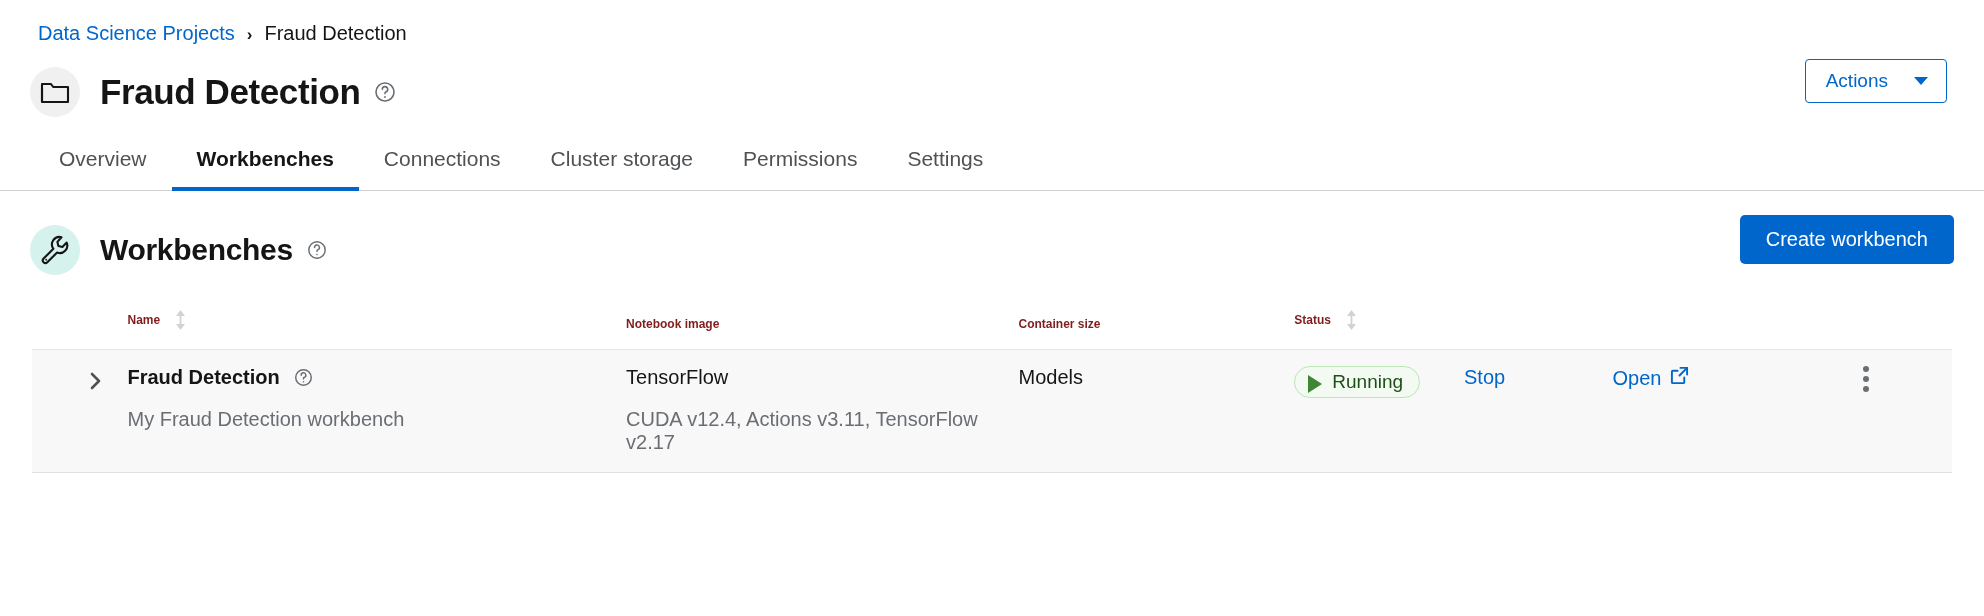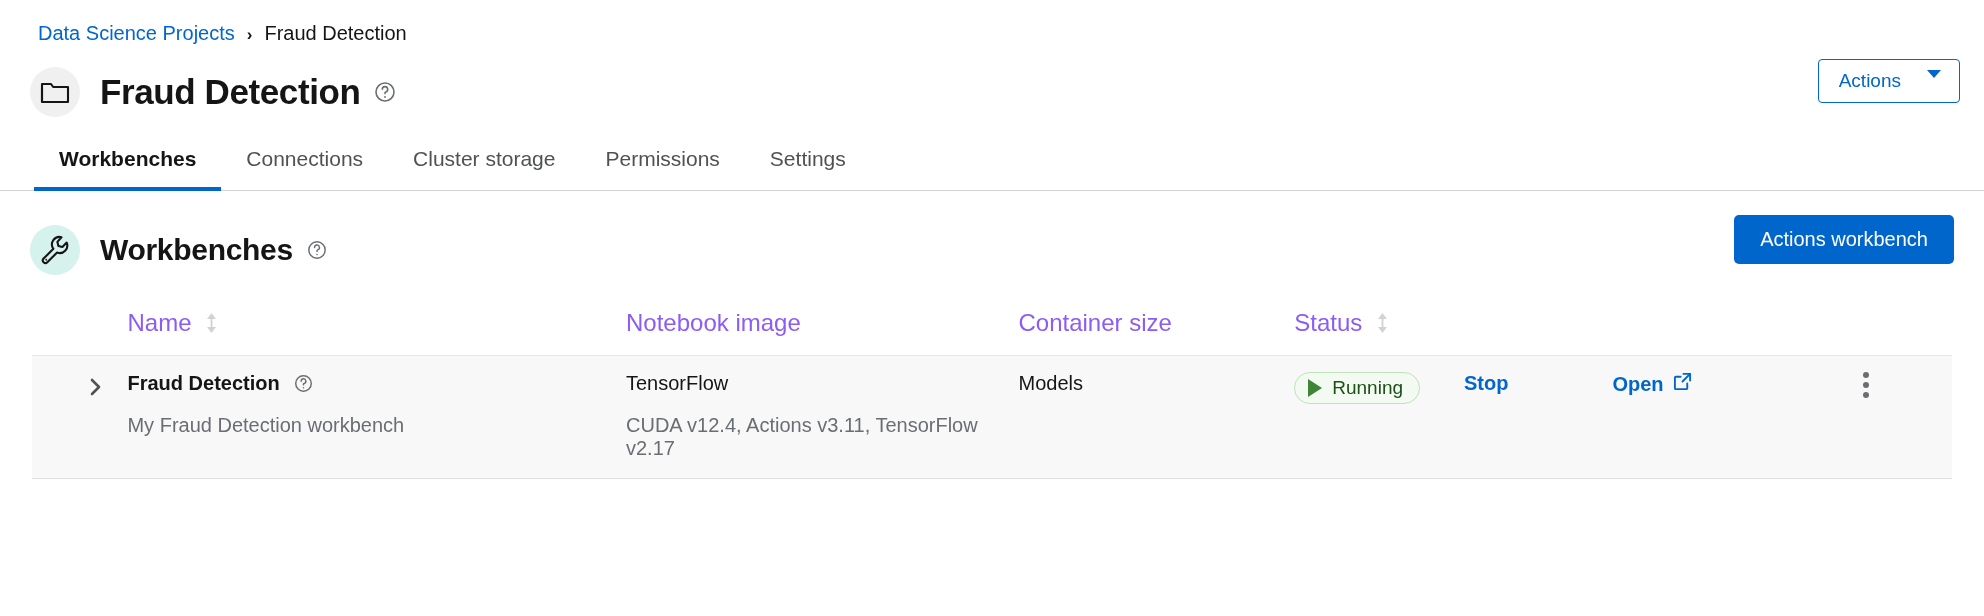--- a/index.html
+++ b/index.html
@@ -40,22 +40,22 @@
   .page-title {
     font-size: 35px; font-weight: bold;
     margin-left: 20px; letter-spacing: -0.4px;
     white-space: nowrap;
   }
   .help-icon {
     display: inline-flex; align-items: center; justify-content: center;
     margin-left: 14px; cursor: pointer;
   }
   .actions-btn {
-    position: absolute; right: 24px; top: 14px;
-    display: flex; align-items: flex-start; gap: 26px;
+    position: absolute; right: 37px; top: 14px;
+    display: flex; align-items: center; gap: 26px;
     border: 1px solid #0066cc; border-radius: 4px;
     background: #ffffff; color: #0066cc;
     font-size: 19px; padding: 10px 18px 10px 20px;
     cursor: pointer; font-family: inherit;
   }
   .caret {
     width: 0; height: 0;
     border-left: 7px solid transparent;
     border-right: 7px solid transparent;
     border-top: 8px solid #0066cc;
@@ -101,22 +101,22 @@
     background: #0066cc; color: #ffffff;
     border: none; border-radius: 5px;
     font-size: 20px; padding: 13px 26px;
     cursor: pointer; font-family: inherit;
   }
 
   
   .table-wrap { padding: 34px 32px 0 32px; }
   table { width: 100%; border-collapse: collapse; table-layout: fixed; }
   th {
-    text-align: left; font-size: 24px; font-weight: normal;
-    color: #8b5cf6; padding: 0 0 18px 0;
+    text-align: left; font-size: 12px; font-weight: bold;
+    color: #7f1d1d; padding: 0 0 18px 0;
     vertical-align: bottom;
   }
   .th-inner { display: flex; align-items: center; gap: 14px; }
   .sort-icon { display: inline-flex; }
 
   tbody tr { background: #f8f8f8; }
   td {
     padding: 16px 0 18px 0;
     border-top: 1px solid #e6e6e6;
     border-bottom: 1px solid #e0e0e0;
@@ -135,34 +135,34 @@
   .expand-btn {
     display: flex; align-items: center; justify-content: center;
     width: 34px; height: 30px; cursor: pointer;
     margin-left: 46px;
   }
   .cell-primary { font-weight: bold; display: flex; align-items: center; }
   .cell-sub { color: #6a6e73; font-size: 20px; margin-top: 19px; }
   .cell-main { font-size: 20px; }
 
   .badge {
-    display: inline-flex; align-items: center; gap: 10px;
+    display: inline-flex; align-items: flex-end; gap: 10px;
     background: #f3faf2; border: 1px solid #bde5b8;
     border-radius: 30px; padding: 4px 16px 4px 13px;
     font-size: 19px; color: #1e4f18;
   }
   .play-tri {
     width: 0; height: 0;
     border-top: 9px solid transparent;
     border-bottom: 9px solid transparent;
     border-left: 14px solid #3e8635;
   }
   .link {
     color: #0066cc; cursor: pointer; font-size: 20px;
-    display: inline-flex; align-items: center; gap: 9px; font-weight: bold;
+    display: inline-flex; align-items: center; gap: 9px;
   }
   .kebab {
     display: flex; flex-direction: column; gap: 4px;
     align-items: center; cursor: pointer; width: 30px;
     margin-left: 16px;
   }
   .kebab span {
     width: 6px; height: 6px; border-radius: 50%; background: #6a6e73;
   }
 </style>
@@ -190,20 +190,21 @@
       <circle cx="11" cy="16" r="0.9" fill="#6a6e73" stroke="none"></circle>
     </svg>
   </span>
   <button class="actions-btn">
     <span>Actions</span>
     <span class="caret"></span>
   </button>
 </div>
 
 <div class="tabs">
+  <div class="tab">Overview</div>
   <div class="tab active">Workbenches</div>
   <div class="tab">Connections</div>
   <div class="tab">Cluster storage</div>
   <div class="tab">Permissions</div>
   <div class="tab">Settings</div>
 </div>
 
 <div class="section-header">
   <div class="section-icon">
     <svg width="32" height="32" viewBox="0 0 32 32" fill="none" stroke="#151515" stroke-width="2.1">
@@ -212,21 +213,21 @@
     </svg>
   </div>
   <div class="section-title">Workbenches</div>
   <span class="help-icon">
     <svg width="20" height="20" viewBox="0 0 22 22" fill="none" stroke="#6a6e73" stroke-width="1.6">
       <circle cx="11" cy="11" r="9"></circle>
       <path d="M8.3 8.3a2.7 2.7 0 1 1 3.4 2.6c-.5.2-.7.6-.7 1.1v.6" stroke-linecap="round"></path>
       <circle cx="11" cy="16" r="0.9" fill="#6a6e73" stroke="none"></circle>
     </svg>
   </span>
-  <button class="primary-btn">Actions workbench</button>
+  <button class="primary-btn">Create workbench</button>
 </div>
 
 <div class="table-wrap">
   <table>
     <colgroup>
       <col class="col-expand">
         <col class="col-name">
         <col class="col-image">
       <col class="col-size">
         <col class="col-status">

